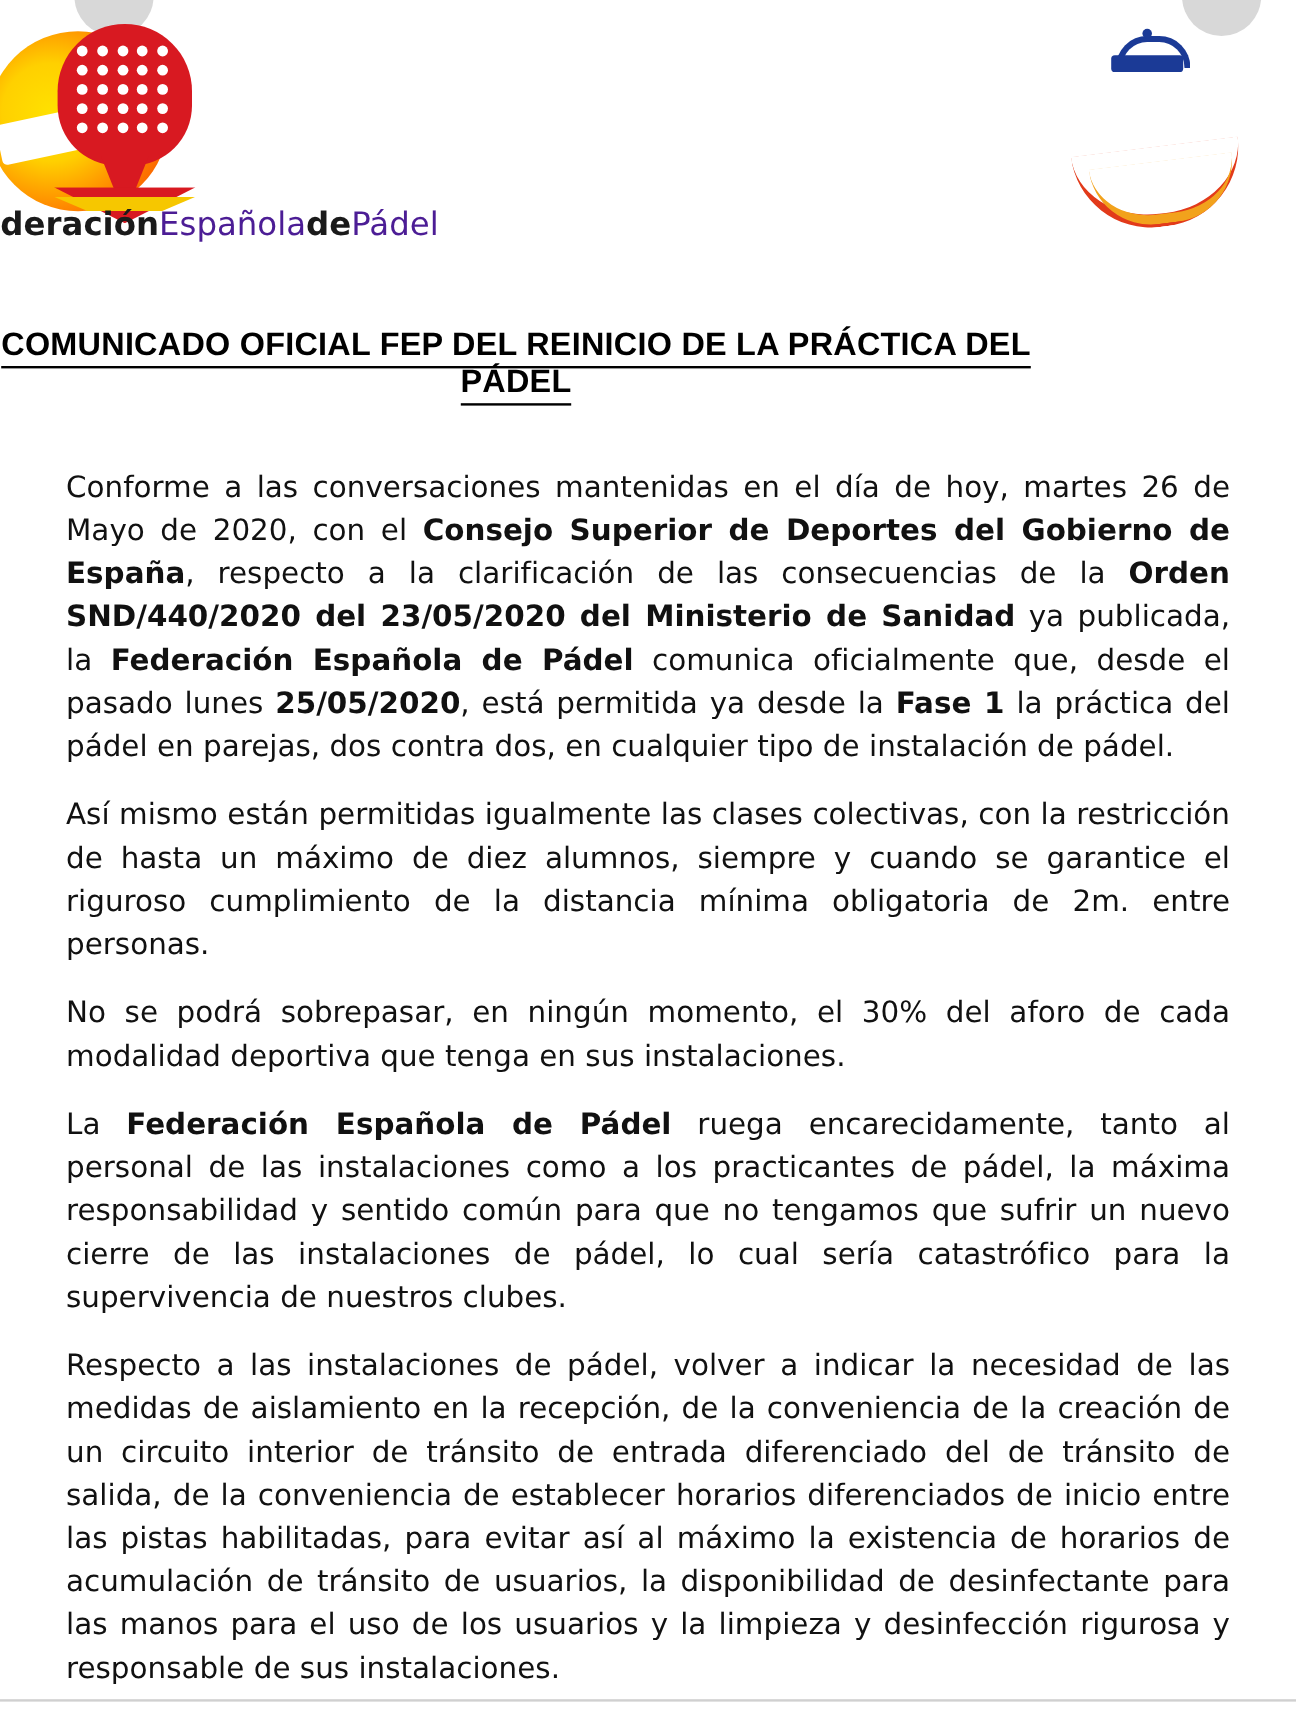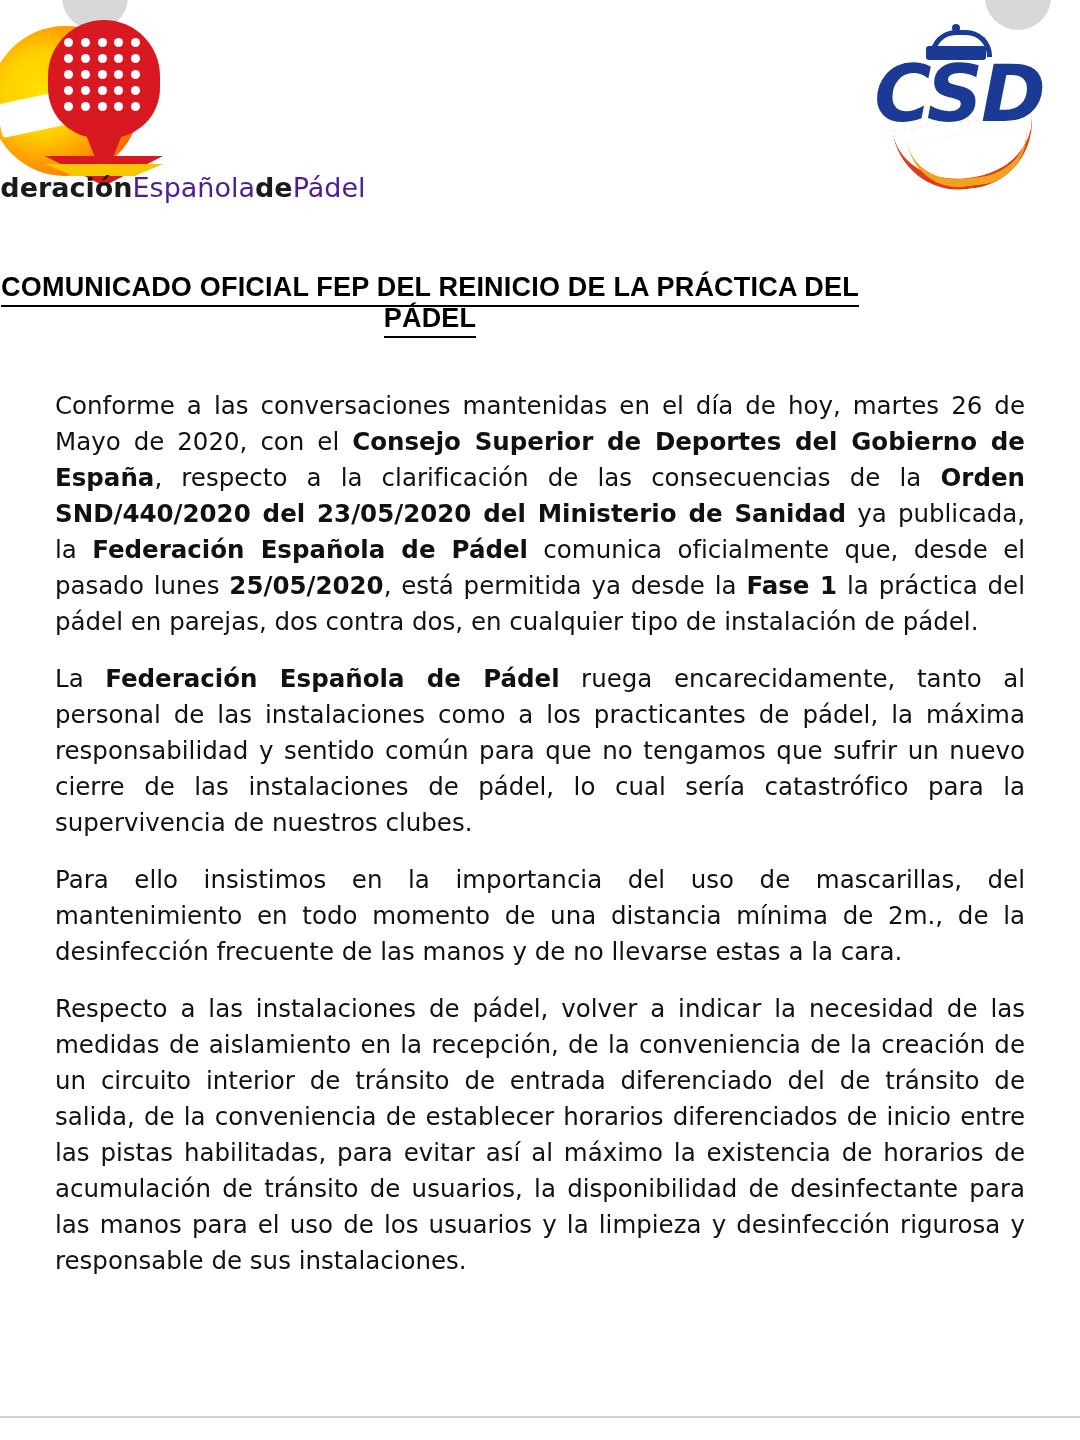--- a/index.html
+++ b/index.html
@@ -328,31 +328,31 @@
     <div class="fep-flag-yellow"></div>
     <div class="fep-sub"><span>ederación</span><span class="grey">Española</span><span>de</span><span class="grey">Pádel</span></div>
   </div>
 
   <div class="csd-logo">
     <div class="csd-crown">
       <div class="arc"></div>
       <div class="band"></div>
       <div class="dot"></div>
     </div>
-    <div class="csd-text">CSD</div>
     <div class="csd-swoosh"></div>
     <div class="csd-swoosh2"></div>
   </div>
 
 </div>
 
 <div class="doc-title">
   <span>COMUNICADO OFICIAL FEP DEL REINICIO DE LA PRÁCTICA DEL PÁDEL</span>
 </div>
 
 <div class="doc-body" id="doc-body">
     <p><span>Conforme a las conversaciones mantenidas en el día de hoy, martes 26 de Mayo de 2020, con el </span><b>Consejo Superior de Deportes del Gobierno de España</b><span>, respecto a la clarificación de las consecuencias de la </span><b>Orden SND/440/2020 del 23/05/2020 del Ministerio de Sanidad</b><span> ya publicada, la </span><b>Federación Española de Pádel</b><span> comunica oficialmente que, desde el pasado lunes </span><b>25/05/2020</b><span>, está permitida ya desde la </span><b>Fase 1</b><span> la práctica del pádel en parejas, dos contra dos, en cualquier tipo de instalación de pádel.</span></p>
+    <p><span>Así mismo están permitidas igualmente las clases colectivas, con la restricción de hasta un máximo de diez alumnos, siempre y cuando se garantice el riguroso cumplimiento de la distancia mínima obligatoria de 2m. entre personas.</span></p>
+    <p><span>No se podrá sobrepasar, en ningún momento, el 30% del aforo de cada modalidad deportiva que tenga en sus instalaciones.</span></p>
     <p><span>La </span><b>Federación Española de Pádel</b><span> ruega encarecidamente, tanto al personal de las instalaciones como a los practicantes de pádel, la máxima responsabilidad y sentido común para que no tengamos que sufrir un nuevo cierre de las instalaciones de pádel, lo cual sería catastrófico para la supervivencia de nuestros clubes.</span></p>
-    <p><span>Para ello insistimos en la importancia del uso de mascarillas, del mantenimiento en todo momento de una distancia mínima de 2m., de la desinfección frecuente de las manos y de no llevarse estas a la cara.</span></p>
     <p><span>Respecto a las instalaciones de pádel, volver a indicar la necesidad de las medidas de aislamiento en la recepción, de la conveniencia de la creación de un circuito interior de tránsito de entrada diferenciado del de tránsito de salida, de la conveniencia de establecer horarios diferenciados de inicio entre las pistas habilitadas, para evitar así al máximo la existencia de horarios de acumulación de tránsito de usuarios, la disponibilidad de desinfectante para las manos para el uso de los usuarios y la limpieza y desinfección rigurosa y responsable de sus instalaciones.</span></p>
   </div>
 
 <div class="bottom-edge"></div>
 
 </body></html>

